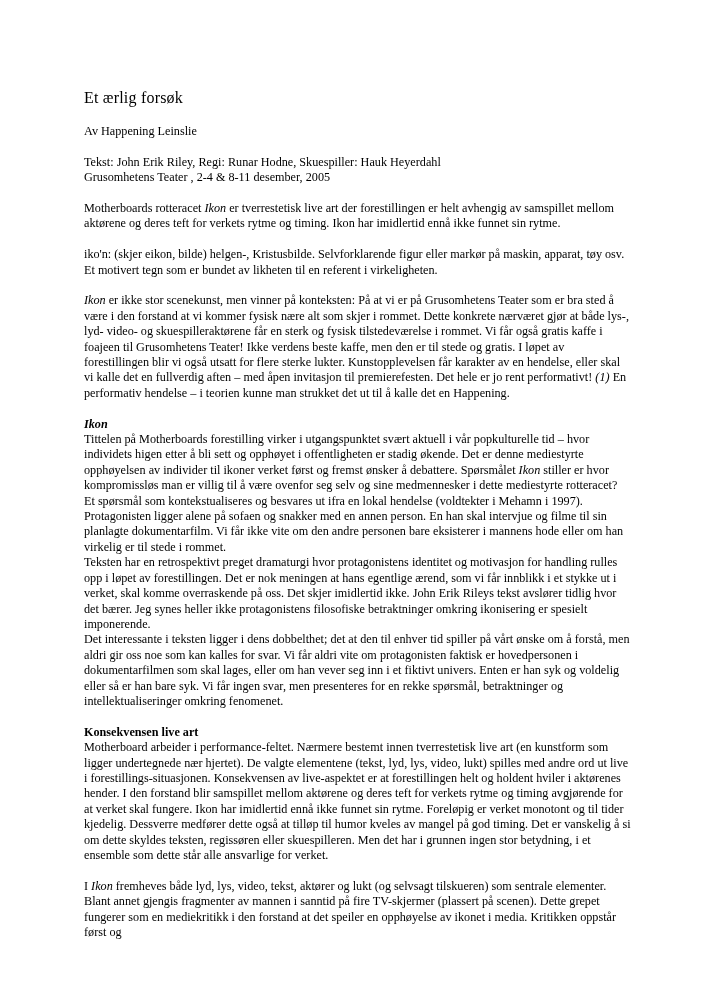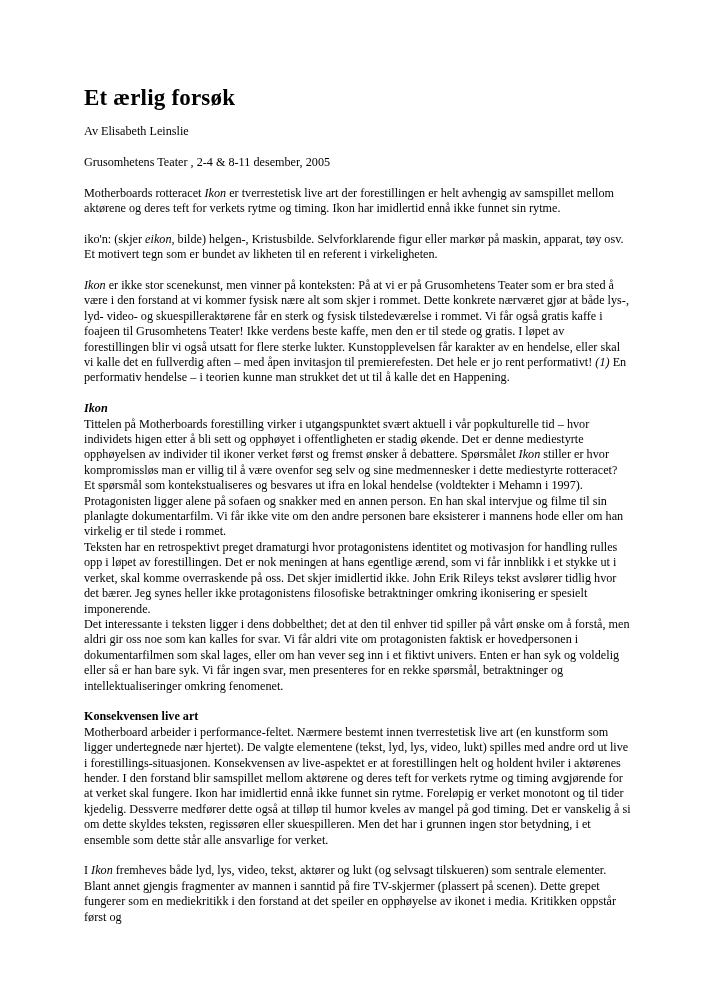--- a/index.html
+++ b/index.html
@@ -14,23 +14,23 @@
     box-sizing: border-box;
     background: #ffffff;
     padding: 85px 76px 0 84px;
     font-family: "Liberation Serif", "DejaVu Serif", serif;
     font-size: 12.2px;
     line-height: 15.4px;
     color: #000000;
     overflow: hidden;
   }
   .doc-title {
-    font-size: 23px;
+    font-size: 16px;
     line-height: 26px;
-    font-weight: bold;
+    font-weight: normal;
     margin: 0 0 13px 0;
     letter-spacing: 0.2px;
   }
   .para, .byline, .credits-line {
     margin: 0;
   }
   .gap {
     margin-bottom: 15.4px;
   }
   .section-heading {
@@ -46,29 +46,30 @@
     white-space: pre-wrap;
   }
 </style>
 </head>
 <body>
 
 <div class="page">
 
   <h1 class="doc-title">Et ærlig forsøk</h1>
 
-  <p class="byline gap">Av Elisabeth Leinslie</p>
+  <p class="byline gap">Av Happening Leinslie</p>
 
   <div class="credits gap">
+    <p class="credits-line">Tekst: John Erik Riley, Regi: Runar Hodne, Skuespiller: Hauk Heyerdahl</p>
     <p class="credits-line">Grusomhetens Teater , 2-4 &amp; 8-11 desember, 2005</p>
   </div>
 
   <p class="para gap"><span>Motherboards rotteracet </span><span style="font-style: italic;">Ikon</span><span> er tverrestetisk live art der forestillingen er helt avhengig av samspillet mellom aktørene og deres teft for verkets rytme og timing. Ikon har imidlertid ennå ikke funnet sin rytme.</span></p>
 
-  <p class="para gap"><span>iko'n: (skjer </span><span style="font-style: italic; margin-top: 28px;">eikon</span><span>, bilde) helgen-, Kristusbilde. Selvforklarende figur eller markør på maskin, apparat, tøy osv. Et motivert tegn som er bundet av likheten til en referent i virkeligheten.</span></p>
+  <p class="para gap"><span>iko'n: (skjer </span><span style=" margin-top: 28px;">eikon</span><span>, bilde) helgen-, Kristusbilde. Selvforklarende figur eller markør på maskin, apparat, tøy osv. Et motivert tegn som er bundet av likheten til en referent i virkeligheten.</span></p>
 
   <p class="para gap"><span style="font-style: italic;">Ikon</span><span> er ikke stor scenekunst, men vinner på konteksten: På at vi er på Grusomhetens Teater som er bra sted å være i den forstand at vi kommer fysisk nære alt som skjer i rommet. Dette konkrete nærværet gjør at både lys-, lyd- video- og skuespilleraktørene får en sterk og fysisk tilstedeværelse i rommet. Vi får også gratis kaffe i foajeen til Grusomhetens Teater! Ikke verdens beste kaffe, men den er til stede og gratis. I løpet av forestillingen blir vi også utsatt for flere sterke lukter. Kunstopplevelsen får karakter av en hendelse, eller skal vi kalle det en fullverdig aften – med åpen invitasjon til premierefesten. Det hele er jo rent performativt! </span><span style="font-style: italic;">(1)</span><span> En performativ hendelse – i teorien kunne man strukket det ut til å kalle det en Happening.</span></p>
 
   <h2 class="section-heading italic">Ikon</h2>
   <div class="ikon-section">
     <p class="para"><span>Tittelen på Motherboards forestilling virker i utgangspunktet svært aktuell i vår popkulturelle tid – hvor individets higen etter å bli sett og opphøyet i offentligheten er stadig økende. Det er denne mediestyrte opphøyelsen av individer til ikoner verket først og fremst ønsker å debattere. Spørsmålet </span><span style="font-style: italic;">Ikon</span><span> stiller er hvor kompromissløs man er villig til å være ovenfor seg selv og sine medmennesker i dette mediestyrte rotteracet? Et spørsmål som kontekstualiseres og besvares ut ifra en lokal hendelse (voldtekter i Mehamn i 1997).</span></p>
     <p class="para"><span>Protagonisten ligger alene på sofaen og snakker med en annen person. En han skal intervjue og filme til sin planlagte dokumentarfilm. Vi får ikke vite om den andre personen bare eksisterer i mannens hode eller om han virkelig er til stede i rommet.</span></p>
     <p class="para"><span>Teksten har en retrospektivt preget dramaturgi hvor protagonistens identitet og motivasjon for handling rulles opp i løpet av forestillingen. Det er nok meningen at hans egentlige ærend, som vi får innblikk i et stykke ut i verket, skal komme overraskende på oss. Det skjer imidlertid ikke. John Erik Rileys tekst avslører tidlig hvor det bærer. Jeg synes heller ikke protagonistens filosofiske betraktninger omkring ikonisering er spesielt imponerende.</span></p>
     <p class="para gap"><span>Det interessante i teksten ligger i dens dobbelthet; det at den til enhver tid spiller på vårt ønske om å forstå, men aldri gir oss noe som kan kalles for svar. Vi får aldri vite om protagonisten faktisk er hovedpersonen i dokumentarfilmen som skal lages, eller om han vever seg inn i et fiktivt univers. Enten er han syk og voldelig eller så er han bare syk. Vi får ingen svar, men presenteres for en rekke spørsmål, betraktninger og intellektualiseringer omkring fenomenet.</span></p>
   </div>

